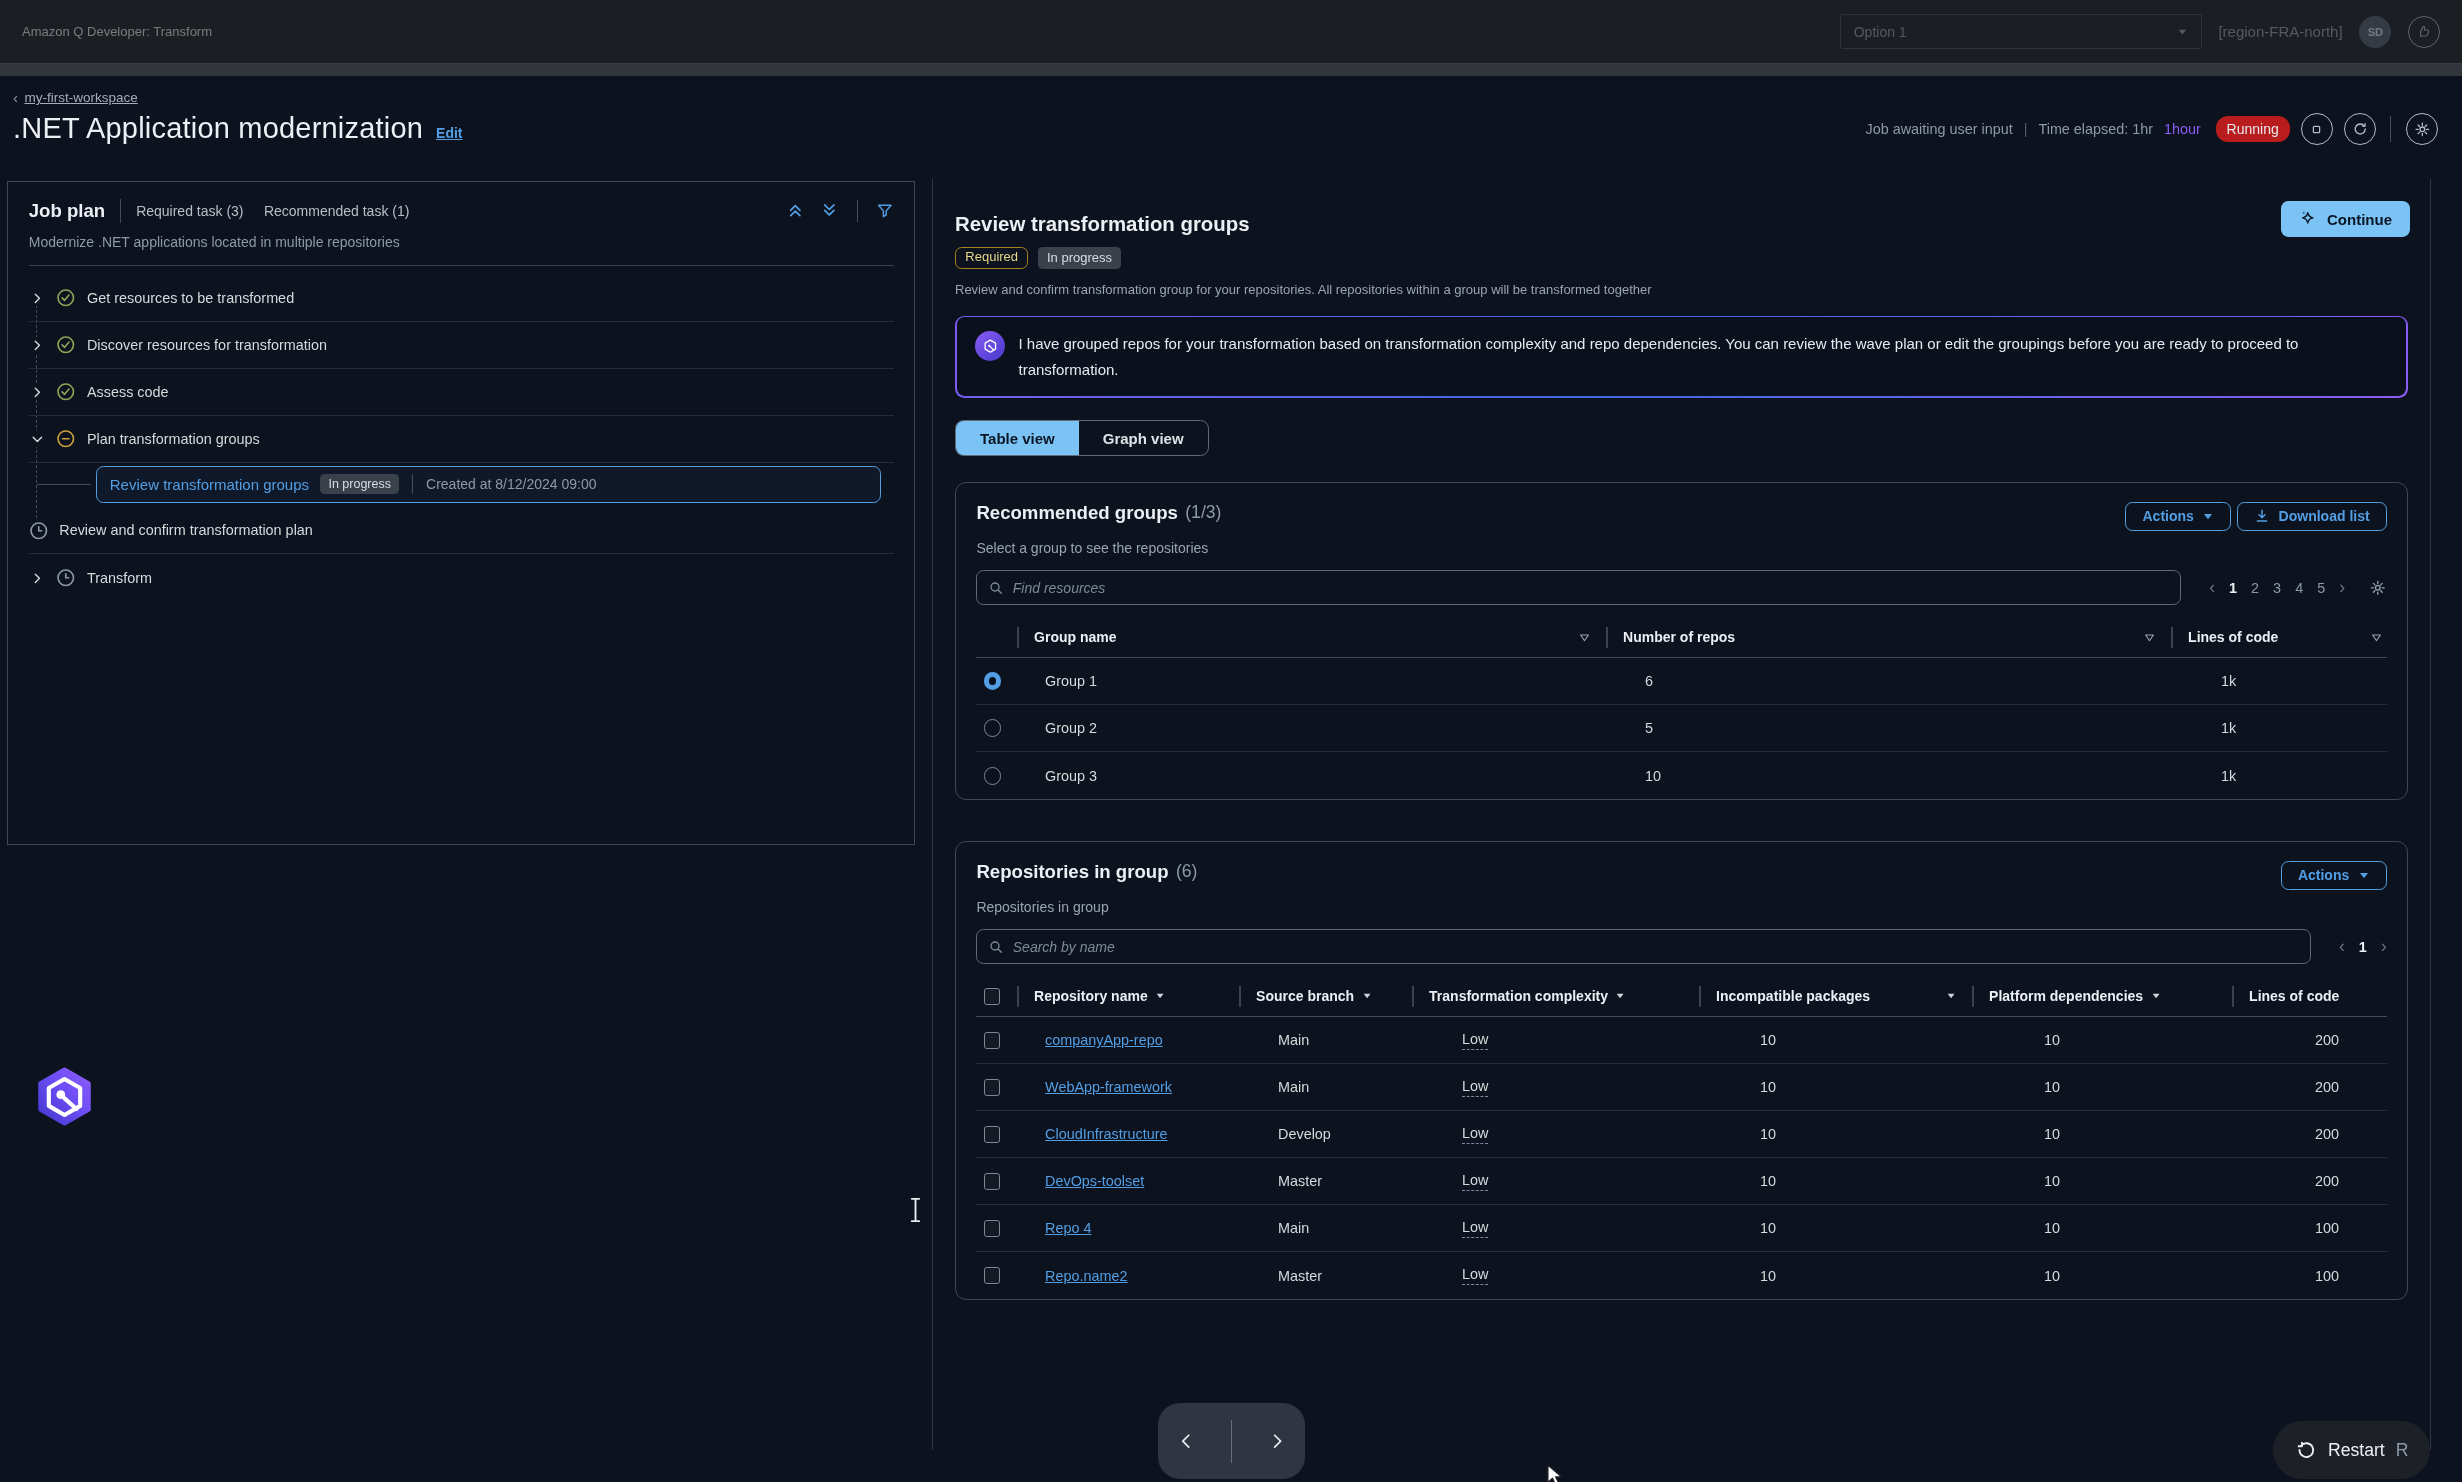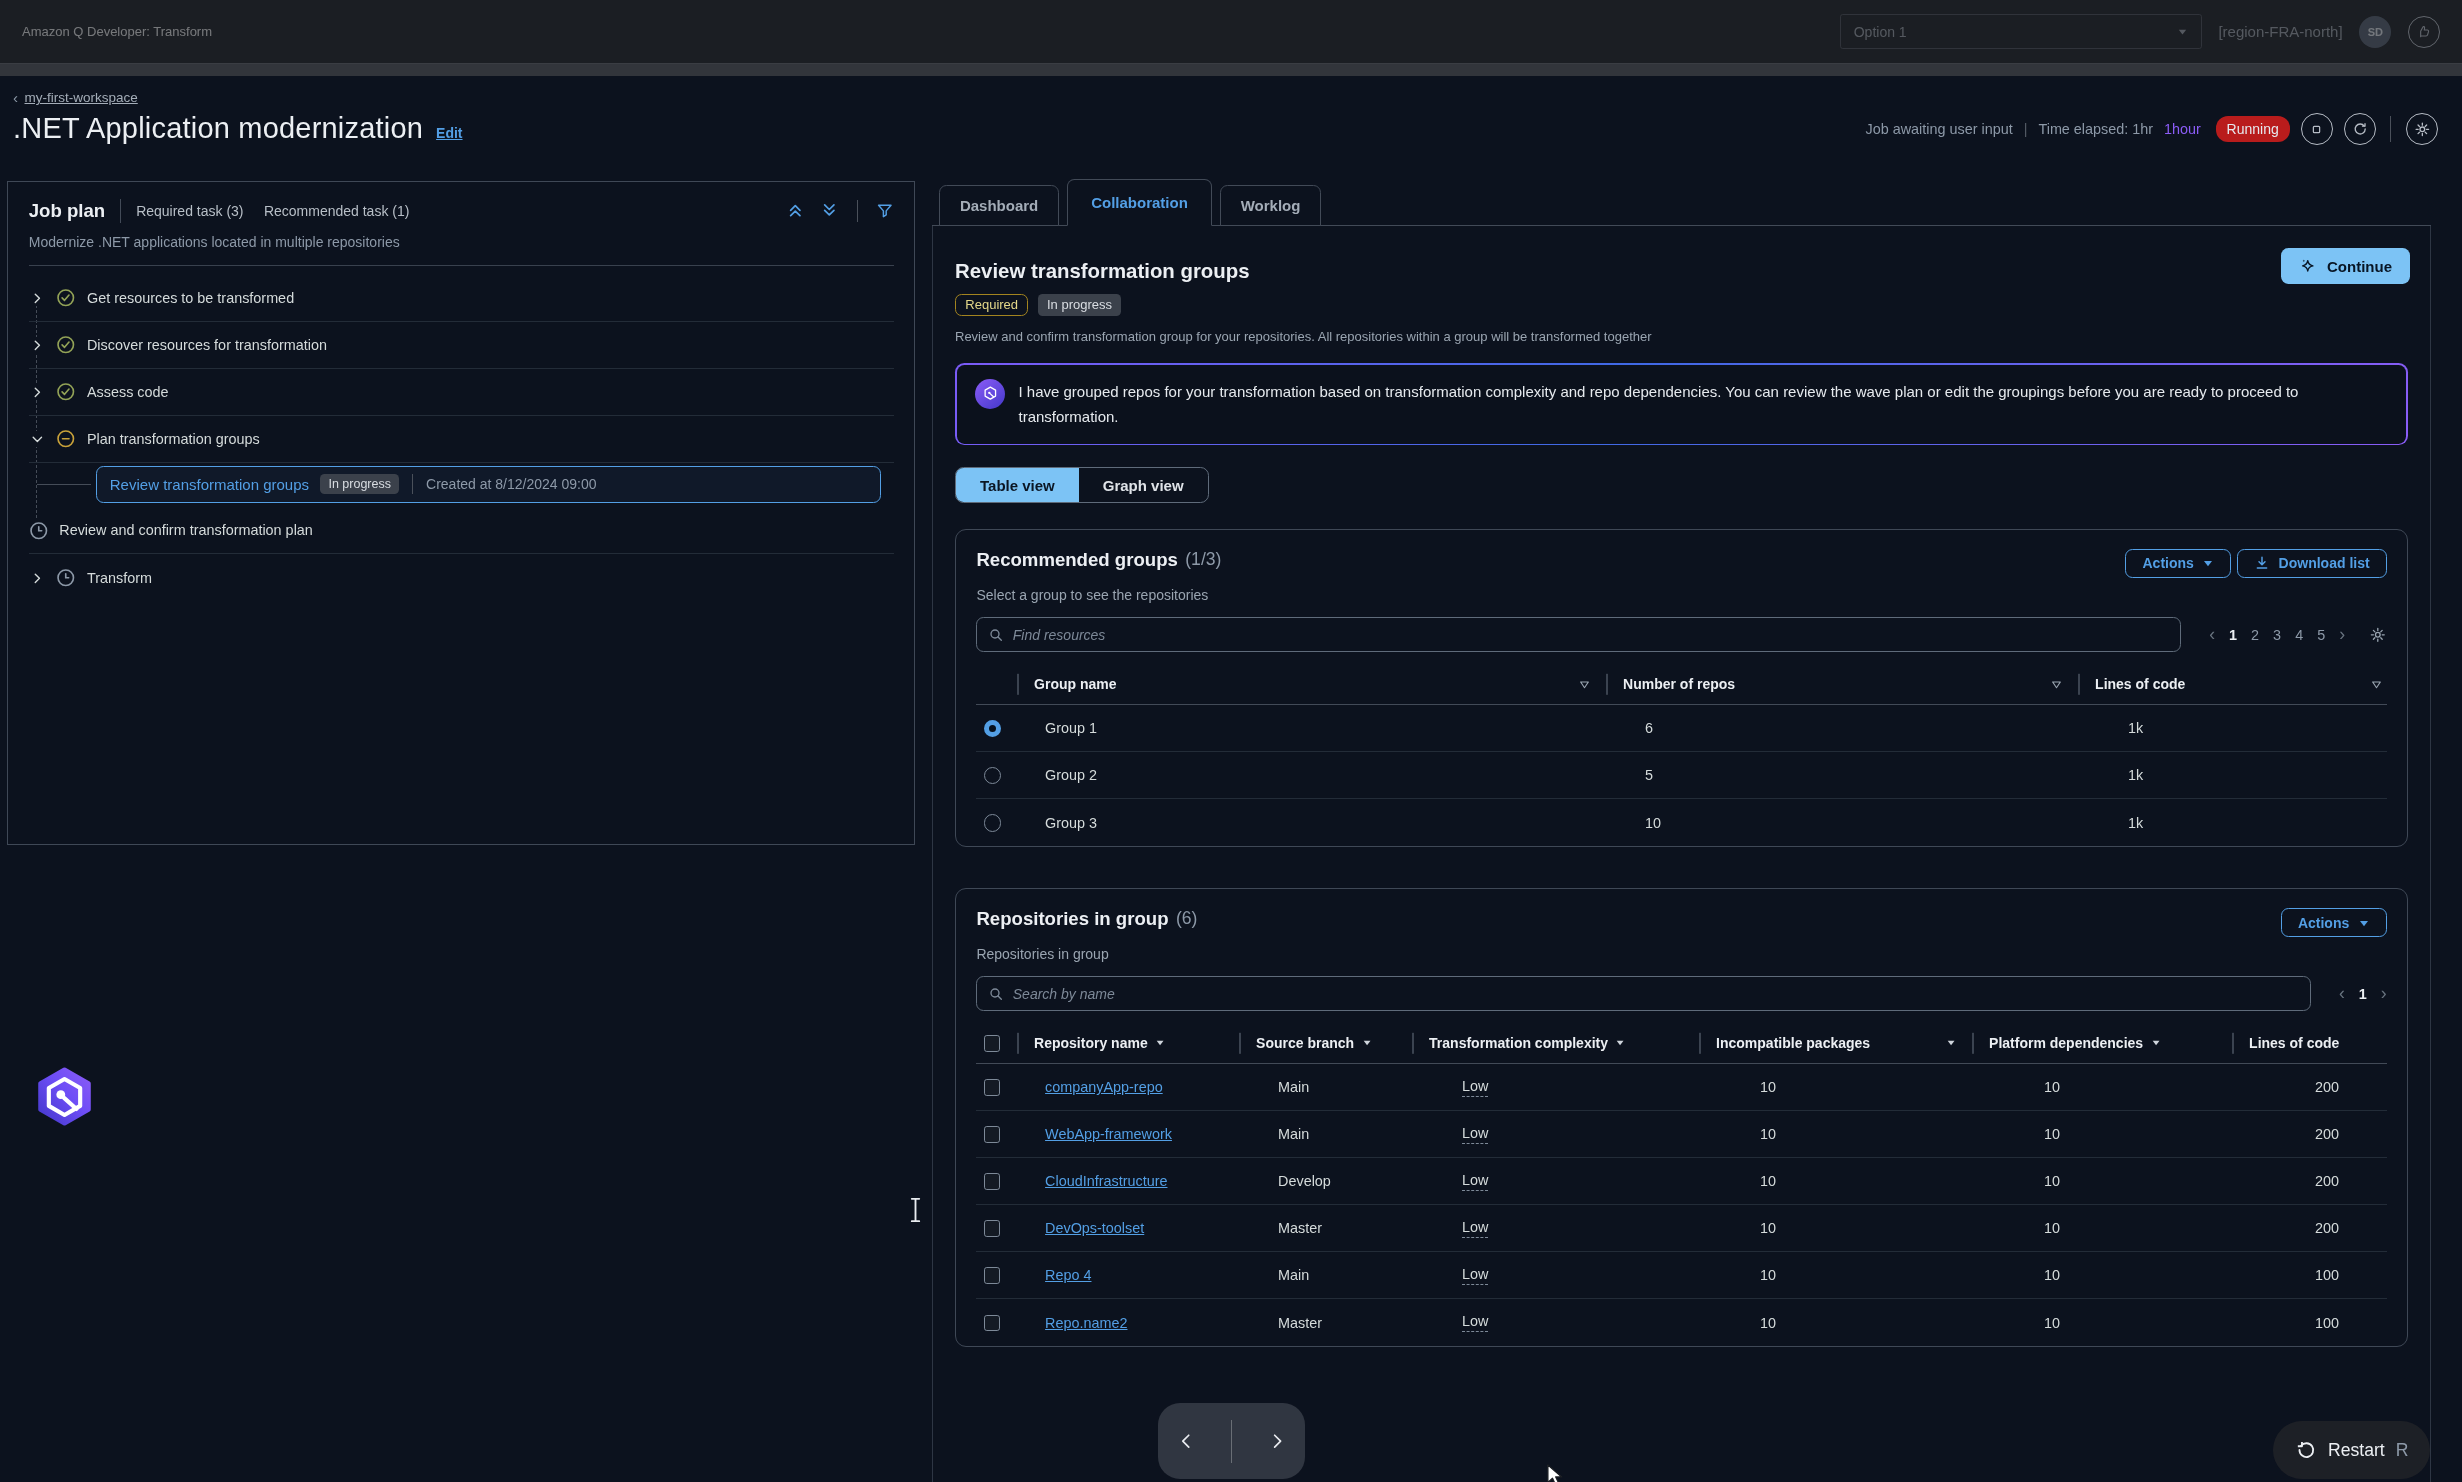--- a/index.html
+++ b/index.html
@@ -108,21 +108,21 @@
 
   .tbl { margin:0 20.4px; }
   .thead { display:flex; align-items:center; height:41px; border-bottom:0.9px solid #424a57; }
   .hcell { position:relative; display:flex; align-items:center; gap:7.4px; font-size:14px; font-weight:700; color:#eceff3; padding-left:16.7px; height:100%; cursor:pointer; }
   .hcell.sep::before { content:""; position:absolute; left:0; top:50%; transform:translateY(-50%); width:1.9px; height:20.4px; background:#3b4350; }
   .ficon { margin-left:auto; margin-right:15px; color:#9aa5b1; }
   .trow { display:flex; align-items:center; height:47px; border-bottom:0.9px solid #232c38; font-size:14.4px; color:#d5dbdb; }
   .trow:last-child { border-bottom:none; }
   .tcell { padding-left:16.7px; display:flex; align-items:center; }
   .c-ctl { width:41px; justify-content:flex-start; padding-left:7.4px; }
-  .g-name { width:589px; } .g-repos { width:472px; } .g-lines { flex:1; }
+  .g-name { width:589px; } .g-repos { width:565px; } .g-lines { flex:1; }
   .r-name { width:222px; } .r-branch { width:173px; } .r-cmplx { width:287px; } .r-incomp { width:273px; } .r-plat { width:260px; } .r-lines { flex:1; }
 
   .radio { width:17.6px; height:17.6px; border-radius:50%; border:1.9px solid #7d8998; background:transparent; cursor:pointer; }
   .radio.sel { border:5.6px solid #539fe5; background:#06101c; }
   .cbx { width:16.7px; height:16.7px; border-radius:2.8px; border:1.9px solid #7d8998; background:#141a24; cursor:pointer; }
   a.repo-link { color:#539fe5; text-decoration:underline; }
   .dotted { border-bottom:1.4px dashed #7d8998; padding-bottom:1.9px; cursor:pointer; }
 
   
   .q-logo { position:absolute; left:35px; top:1067px; }
@@ -285,25 +285,20 @@
       <svg class="ticon" viewBox="0 0 24 24">
           <circle cx="12" cy="12" r="9.5" fill="#0c121e" stroke="#8d99a8" stroke-width="2"></circle>
           <path d="M12 7.2V12h3.6" fill="none" stroke="#8d99a8" stroke-width="2" stroke-linecap="round"></path>
         </svg>
       <span>Transform</span>
     </div>
   </div>
 </div>
 
 <div class="right-panel">
-  <div class="tabs">
-    <div class="tab">Dashboard</div>
-    <div class="tab active">Collaboration</div>
-    <div class="tab">Worklog</div>
-  </div>
 
   <div class="panel-content">
     <button class="btn-primary">
       <svg width="19.5" height="19.5" viewBox="0 0 24 24">
           <path d="M12 4.5c.65 3.9 2.45 5.7 6.35 6.35-3.9.65-5.7 2.45-6.35 6.35-.65-3.9-2.45-5.7-6.35-6.35 3.9-.65 5.7-2.45 6.35-6.35z" fill="none" stroke="#081524" stroke-width="1.7" stroke-linejoin="round"></path>
           <path d="M7.2 3.2l.35 1.25L8.8 4.8l-1.25.35L7.2 6.4l-.35-1.25L5.6 4.8l1.25-.35z" fill="#081524"></path>
         </svg>
       <span>Continue</span>
     </button>
 

